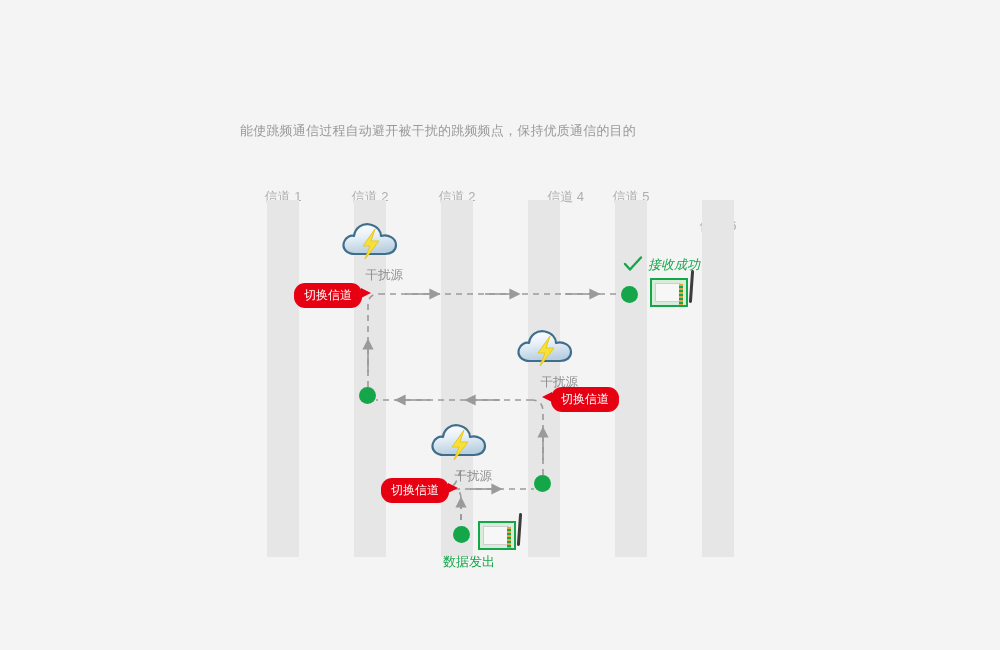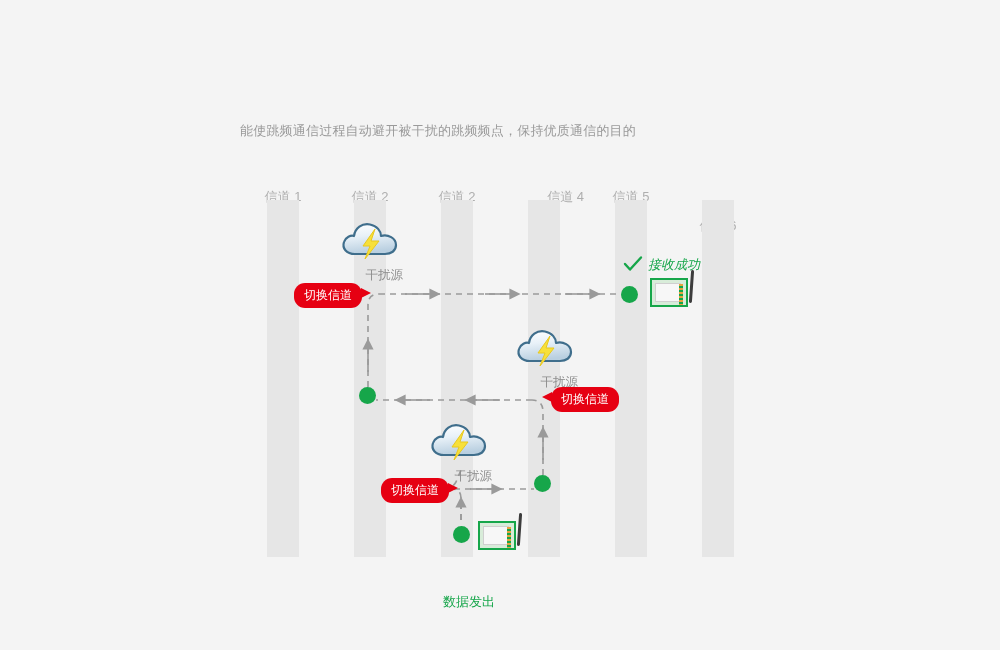--- a/index.html
+++ b/index.html
@@ -271,21 +271,21 @@
       <div class="badge tail-right" style="left: 381px; top: 478px; background: rgb(230, 0, 18);"><span>切换信道</span><span class="tail"></span></div>
     </div>
 
   <div id="nodes-layer">
       <div class="node-dot" style="left: 359px; top: 387px; background: rgb(22, 166, 74);"></div>
       <div class="node-dot" style="left: 534px; top: 475px; background: rgb(22, 166, 74);"></div>
       <div class="node-dot" style="left: 453px; top: 526px; background: rgb(22, 166, 74);"></div>
       <div class="node-dot" style="left: 621px; top: 286px; background: rgb(22, 166, 74);"></div>
     </div>
 
-  <div class="status-text" id="tx-label" style="left: 443px; top: 553px; margin-top: 40px;">数据发出</div>
+  <div class="status-text" id="tx-label" style="left: 443px; top: 553px;">数据发出</div>
   <div class="device" id="tx-device" style="left: 478px; top: 521px;">
     <div class="body">
       <div class="screen"></div>
       <div class="pins"></div>
     </div>
     <div class="antenna"></div>
   </div>
 
   <div class="status-text" id="rx-label" style="left: 648px; top: 256px; font-style: italic;">接收成功</div>
   <div class="check" id="rx-check" style="left: 623px; top: 254px;">

